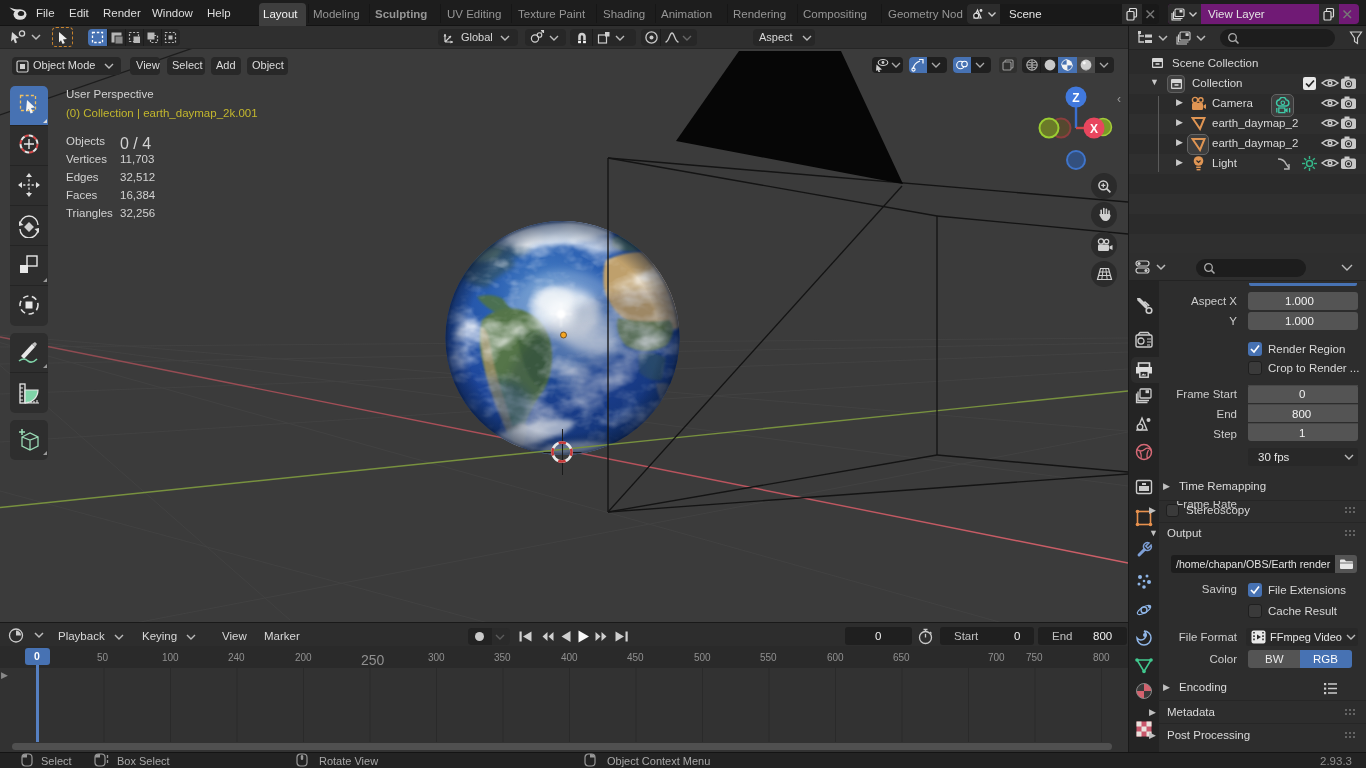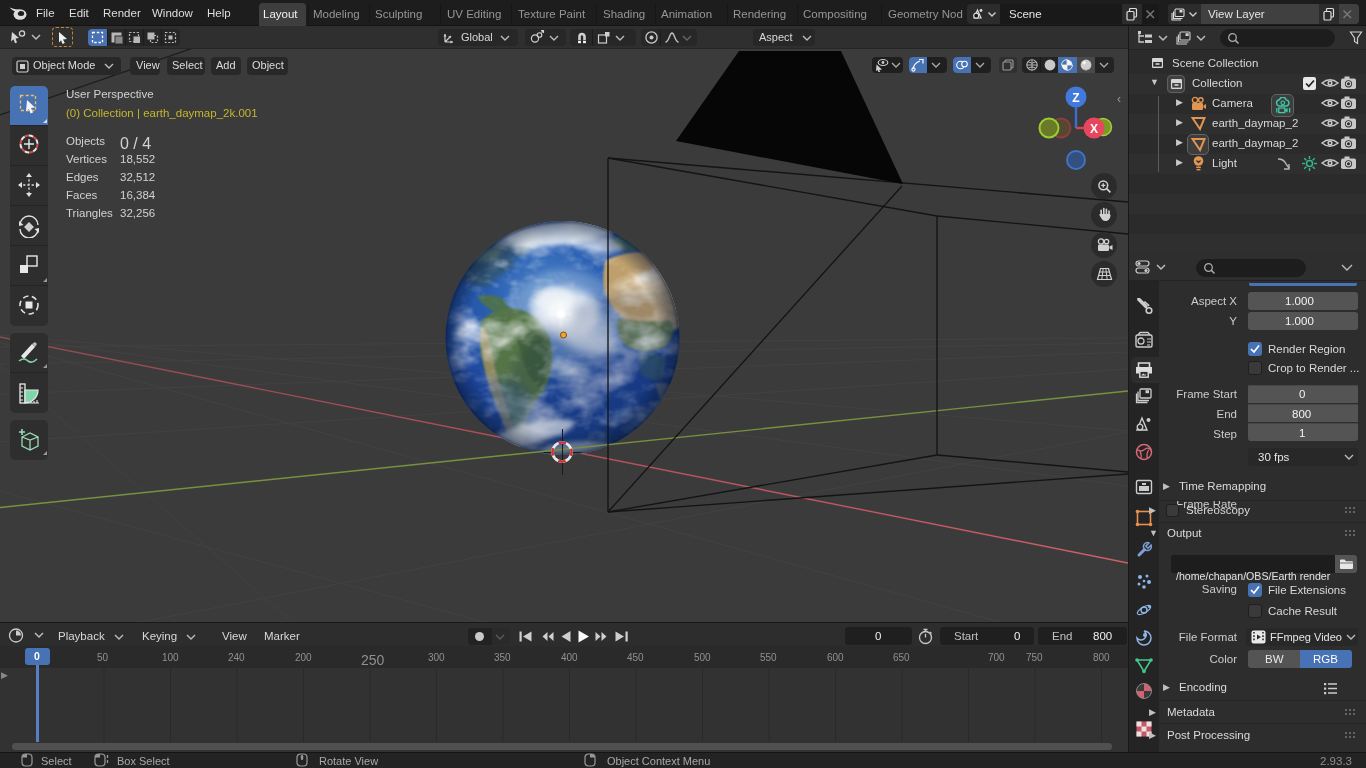--- a/index.html
+++ b/index.html
@@ -25,21 +25,21 @@
   <span class="txt" style="left:103px;top:7px;font-size:11.5px;color:#dedede;">Render</span>
   <span class="txt" style="left:152px;top:7px;font-size:11.5px;color:#dedede;">Window</span>
   <span class="txt" style="left:207px;top:7px;font-size:11.5px;color:#dedede;">Help</span>
 </div>
 <div class="abs" id="tabs" style="left:255px;top:0;height:26px;">
   
 </div>
 <div class="abs" style="left:259px;top:3px;width:47px;height:23px;background:#3e3e3e;border-radius:4px 4px 0 0;"></div>
 <span class="txt" style="left:263px;top:8px;font-size:11.5px;color:#f2f2f2;">Layout</span>
 <span class="txt" style="left:313px;top:8px;font-size:11.5px;color:#969696;">Modeling</span>
-<span class="txt" style="left:375px;top:8px;font-size:11.5px;color:#969696;">Sculpting</span>
+<span class="txt" style="left:375px;top:8px;font-size:11.5px;color:#969696;font-weight:bold;">Sculpting</span>
 <span class="txt" style="left:447px;top:8px;font-size:11.5px;color:#969696;">UV Editing</span>
 <span class="txt" style="left:518px;top:8px;font-size:11.5px;color:#969696;">Texture Paint</span>
 <span class="txt" style="left:603px;top:8px;font-size:11.5px;color:#969696;">Shading</span>
 <span class="txt" style="left:661px;top:8px;font-size:11.5px;color:#969696;">Animation</span>
 <span class="txt" style="left:733px;top:8px;font-size:11.5px;color:#969696;">Rendering</span>
 <span class="txt" style="left:803px;top:8px;font-size:11.5px;color:#969696;">Compositing</span>
 <span class="txt" style="left:888px;top:8px;font-size:11.5px;color:#969696;">Geometry Nod</span>
 </div>
 
 <div class="abs" style="left:308px;top:4px;width:1px;height:19px;background:#161616;"></div>
@@ -66,21 +66,21 @@
   <div class="abs" style="left:155px;top:0;width:20px;height:20px;background:#2c2c2c;"></div>
   <svg class="abs" style="left:158px;top:3px" width="14" height="14" viewBox="0 0 14 14">
     <rect x="4.5" y="1.5" width="7" height="8.5" rx="1" fill="none" stroke="#ddd" stroke-width="1.2"></rect>
     <rect x="2" y="4.5" width="7" height="8.5" rx="1" fill="#2c2c2c" stroke="#ddd" stroke-width="1.2"></rect>
   </svg>
   <svg class="abs" style="left:178px;top:5px" width="11" height="11">
       <path d="M1.5 1.5 L9 9 M9 1.5 L1.5 9" stroke="#777" stroke-width="1.5"></path>
     </svg>
 </div>
 
-<div class="abs" style="left:1168px;top:4px;width:191px;height:20px;background:#404040;border-radius:4px;overflow:hidden;">
+<div class="abs" style="left:1168px;top:4px;width:191px;height:20px;background:#701a75;border-radius:4px;overflow:hidden;">
   <div class="abs" style="left:0;top:0;width:33px;height:20px;background:#2c2c2c;"></div>
   <svg class="abs" style="left:3px;top:3px" width="15" height="14" viewBox="0 0 15 14">
     <rect x="4" y="2" width="9" height="7.5" rx="1" fill="none" stroke="#ddd" stroke-width="1.1"></rect>
     <rect x="8.5" y="3" width="3" height="2.5" fill="#ddd"></rect>
     <path d="M2.5 4.5 v7 h9" fill="none" stroke="#ddd" stroke-width="1.1"></path>
     <path d="M1 6 v7 h9" fill="none" stroke="#ddd" stroke-width="1.1"></path>
   </svg>
   <svg class="abs" style="left:20px;top:7px" width="10" height="7">
       <path d="M1.5 1.5 L5 5 L8.5 1.5" stroke="#ccc" stroke-width="1.4" fill="none"></path>
     </svg>
@@ -399,21 +399,21 @@
 <div class="abs" style="left:1095px;top:57px;width:19px;height:16px;"></div>
 <svg class="abs" style="left:1099px;top:62px" width="10" height="7">
     <path d="M1 1 L5 5 L9 1" stroke="#aaa" stroke-width="1.3" fill="none"></path>
   </svg>
 
 <span class="txt" style="left:66px;top:88px;font-size:11.5px;color:#d2d2d2;">User Perspective</span>
 <span class="txt" style="left:66px;top:107px;font-size:11.5px;color:#c3b72e;">(0) Collection | earth_daymap_2k.001</span>
 <span class="txt" style="left:66px;top:135px;font-size:11.5px;color:#d2d2d2;">Objects</span>
 <span class="txt" style="left:120px;top:135px;font-size:16px;color:#d2d2d2;">0 / 4</span>
 <span class="txt" style="left:66px;top:153px;font-size:11.5px;color:#d2d2d2;">Vertices</span>
-<span class="txt" style="left:120px;top:153px;font-size:11.5px;color:#d2d2d2;">18,552</span>
+<span class="txt" style="left:120px;top:153px;font-size:11.5px;color:#d2d2d2;">11,703</span>
 <span class="txt" style="left:66px;top:171px;font-size:11.5px;color:#d2d2d2;">Edges</span>
 <span class="txt" style="left:120px;top:171px;font-size:11.5px;color:#d2d2d2;">32,512</span>
 <span class="txt" style="left:66px;top:189px;font-size:11.5px;color:#d2d2d2;">Faces</span>
 <span class="txt" style="left:120px;top:189px;font-size:11.5px;color:#d2d2d2;">16,384</span>
 <span class="txt" style="left:66px;top:207px;font-size:11.5px;color:#d2d2d2;">Triangles</span>
 <span class="txt" style="left:120px;top:207px;font-size:11.5px;color:#d2d2d2;">32,256</span>
 
 <div class="abs" style="left:10px;top:86px;width:38px;height:240px;background:#2e2e2e;border-radius:5px;"></div>
 <div class="abs" style="left:10px;top:333px;width:38px;height:80px;background:#2e2e2e;border-radius:5px;"></div>
 <div class="abs" style="left:10px;top:420px;width:38px;height:40px;background:#2e2e2e;border-radius:5px;"></div>
@@ -815,21 +815,21 @@
       <circle cx="2" cy="2" r="1"></circle>
       <circle cx="6" cy="2" r="1"></circle>
       <circle cx="10" cy="2" r="1"></circle>
       <circle cx="2" cy="6" r="1"></circle>
       <circle cx="6" cy="6" r="1"></circle>
       <circle cx="10" cy="6" r="1"></circle>
     </g>
   </svg>
 
 <div class="abs" style="left:1171px;top:555px;width:164px;height:18px;background:#1d1d1d;border-radius:3px 0 0 3px;"></div>
-<span class="txt" style="left:1176px;top:558px;font-size:10.6px;color:#e2e2e2;margin-top:12px;">/home/chapan/OBS/Earth render</span>
+<span class="txt" style="left:1176px;top:558px;font-size:10.6px;color:#e2e2e2;">/home/chapan/OBS/Earth render</span>
 <div class="abs" style="left:1335px;top:555px;width:22px;height:18px;background:#545454;border-radius:0 3px 3px 0;"></div>
 <svg class="abs" style="left:1339px;top:558px" width="15" height="12" viewBox="0 0 15 12">
     <path d="M1 2.5 a1 1 0 0 1 1 -1 h3.5 l1.5 1.8 h6 a1 1 0 0 1 1 1 v5.7 a1 1 0 0 1 -1 1 h-11 a1 1 0 0 1 -1 -1 Z" fill="#e8e8e8"></path>
     <path d="M1 5 h13" stroke="#545454" stroke-width="0.8"></path>
   </svg>
 <span class="txt" style="right:129px;top:583px;font-size:11.5px;color:#cccccc;">Saving</span>
 <div class="abs" style="left:1248px;top:583px;width:14px;height:14px;background:#4772b3;border-radius:3px;"></div>
 <svg class="abs" style="left:1250px;top:585px" width="10" height="10">
     <path d="M1 5 L4 8 L9 1.5" stroke="#fff" stroke-width="1.7" fill="none"></path>
   </svg>

